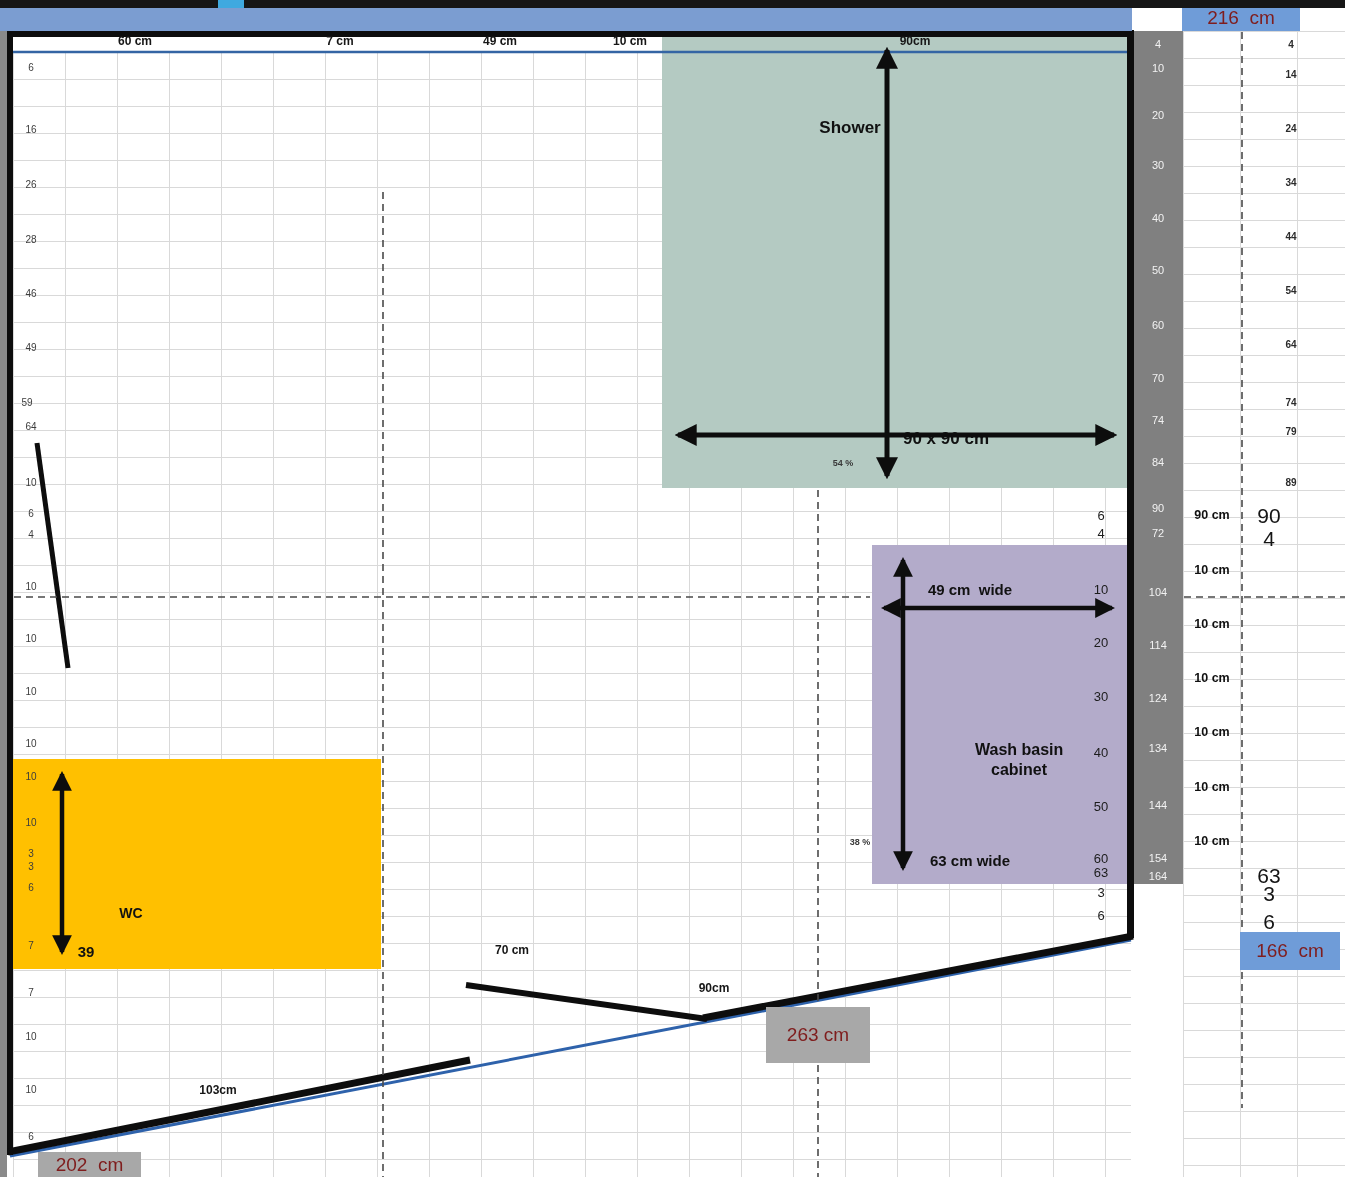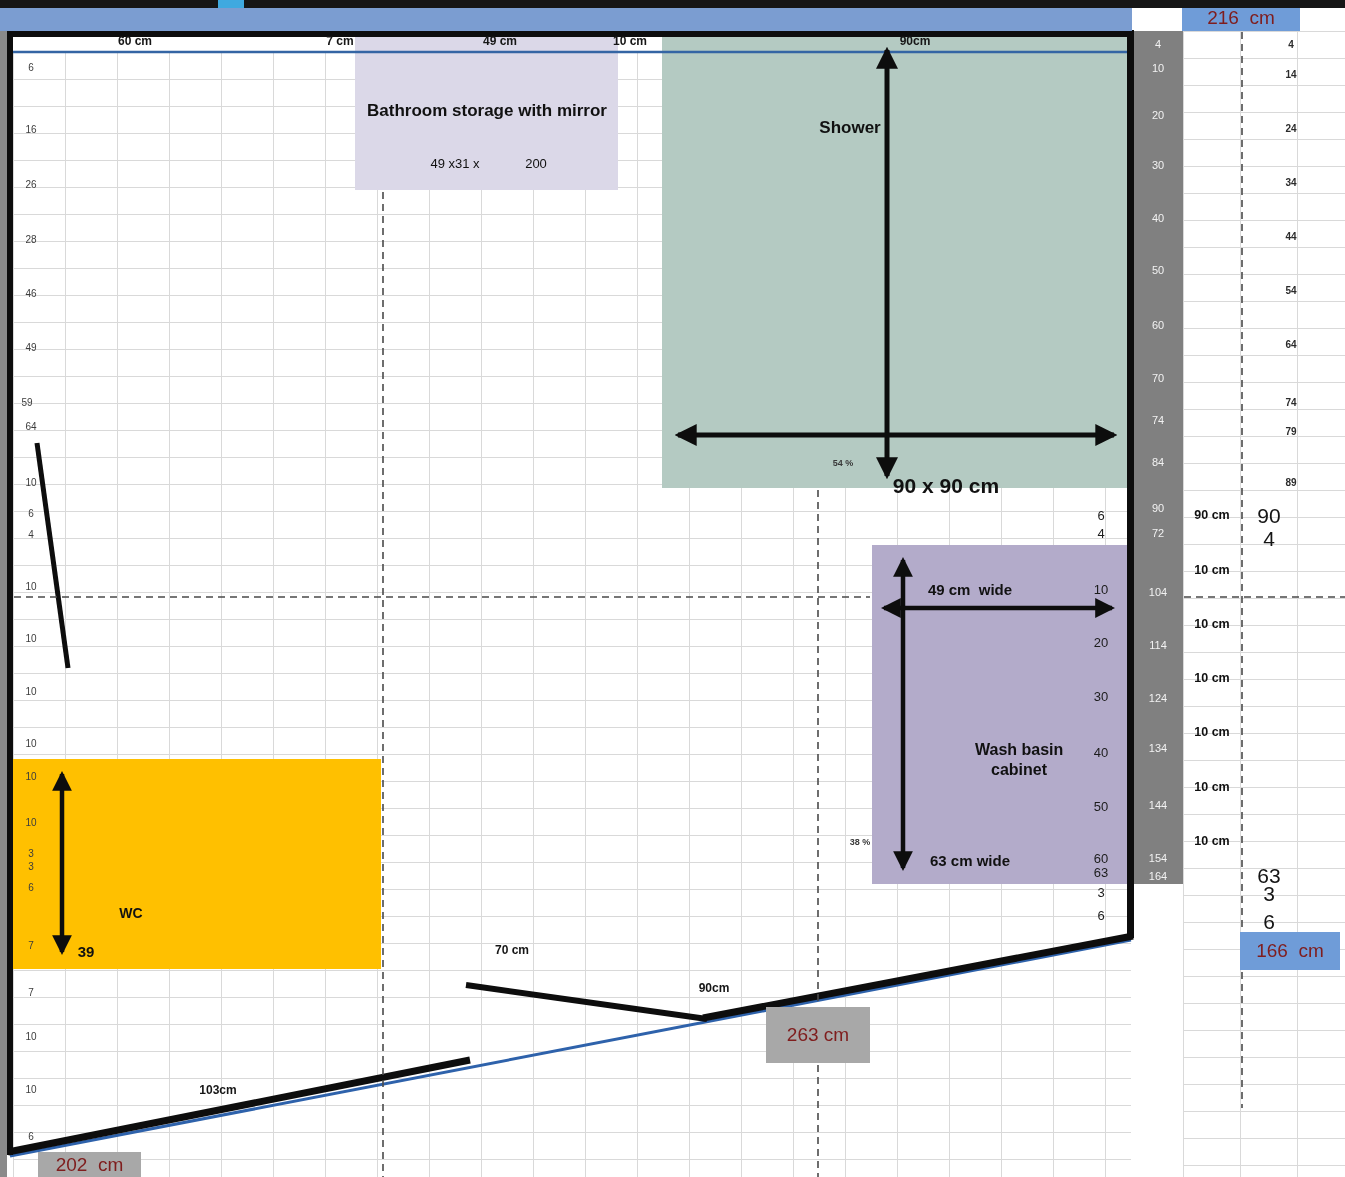--- a/index.html
+++ b/index.html
@@ -42,21 +42,21 @@
   
   .rt{position:absolute;white-space:pre;color:#111;}
   .ctr{transform:translate(-50%,-50%);}
   .title{font-weight:700;font-size:17px;}
   .wm-title{left:172px;top:74px;}
   .wm-dim{left:159px;top:238px;font-weight:700;font-size:17px;}
   .st-title{left:132px;top:75px;}
   .st-a{left:100px;top:127px;font-size:13px;}
   .st-b{left:181px;top:127px;font-size:13px;}
   .sh-title{left:188px;top:95px;}
-  .sh-dim{left:284px;top:453px;font-weight:700;font-size:21px;}
+  .sh-dim{left:284px;top:406px;font-weight:700;font-size:17px;}
   .ba-t1{left:103px;top:196px;font-weight:700;font-size:16px;}
   .ba-t2{left:103px;top:216px;font-weight:700;font-size:16px;margin-left:16px;}
   .ba-top{left:98px;top:44px;font-weight:700;font-size:15px;}
   .ba-bot{left:98px;top:315px;font-weight:700;font-size:15px;}
   .wc-title{left:118px;top:154px;font-weight:700;font-size:14px;}
   .wc-dim{left:73px;top:192px;font-weight:700;font-size:15px;text-align:center;}
   
   .ann-layer{position:absolute;left:0;top:0;width:100%;height:100%;z-index:4;pointer-events:none;}
   .ann{position:absolute;transform:translate(-50%,-50%);white-space:pre;line-height:1;}
   .hdr{font-size:11px;color:#fff;z-index:7;}
@@ -79,25 +79,20 @@
   <div class="grid-right"></div>
   <div class="label-row"></div>
 
   <div class="edge-strip"></div>
   <div class="top-strip">
     <div class="tab"></div>
   </div>
   <div class="col-header"></div>
 
 
-  <div class="room room-storage">
-    <span class="rt ctr st-title title">Bathroom storage with mirror</span>
-    <span class="rt ctr st-a">49 x31 x</span>
-    <span class="rt ctr st-b">200</span>
-  </div>
 
   <div class="room room-shower">
     <span class="rt ctr sh-title title">Shower</span>
     <span class="rt ctr sh-dim">90 x 90 cm</span>
   </div>
 
   <div class="room room-basin">
     <span class="rt ba-t1">Wash basin</span>
     <span class="rt ba-t2">cabinet</span>
     <span class="rt ctr ba-top">49 cm  wide</span>

